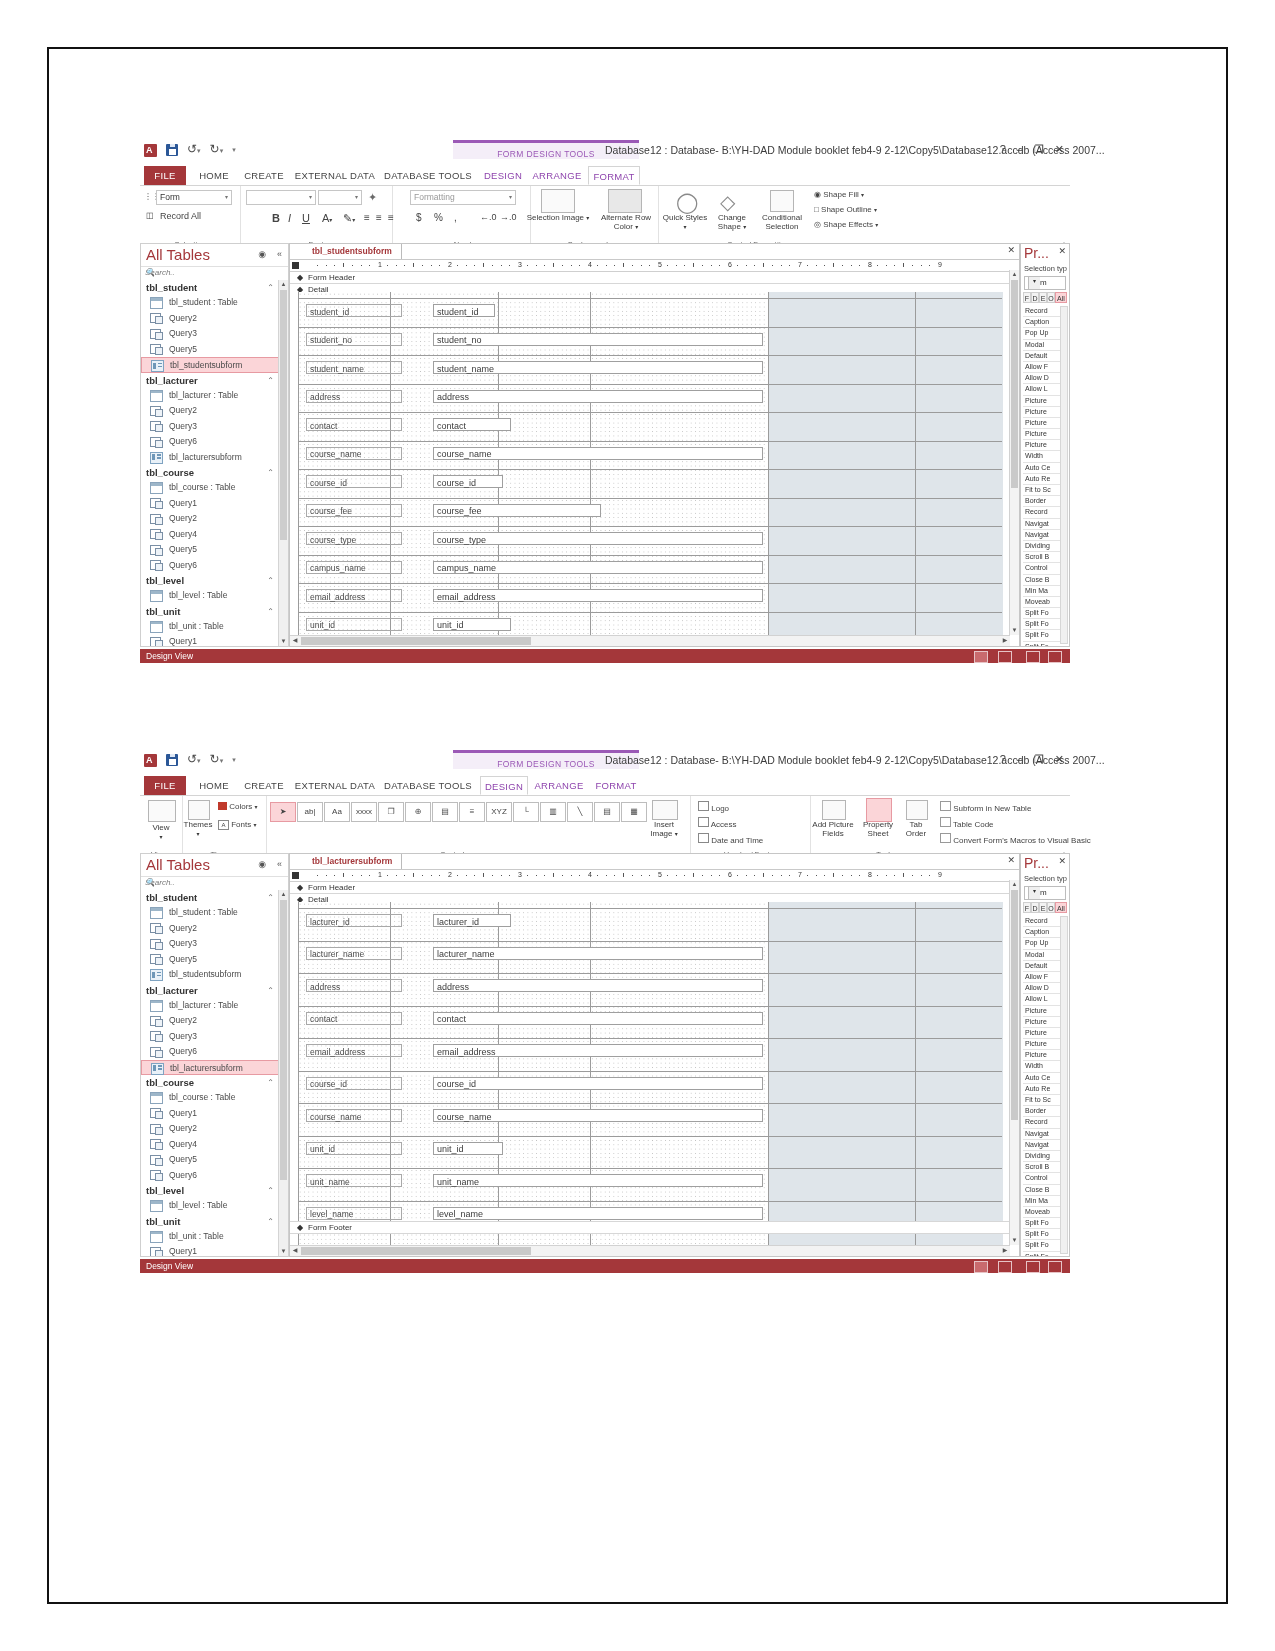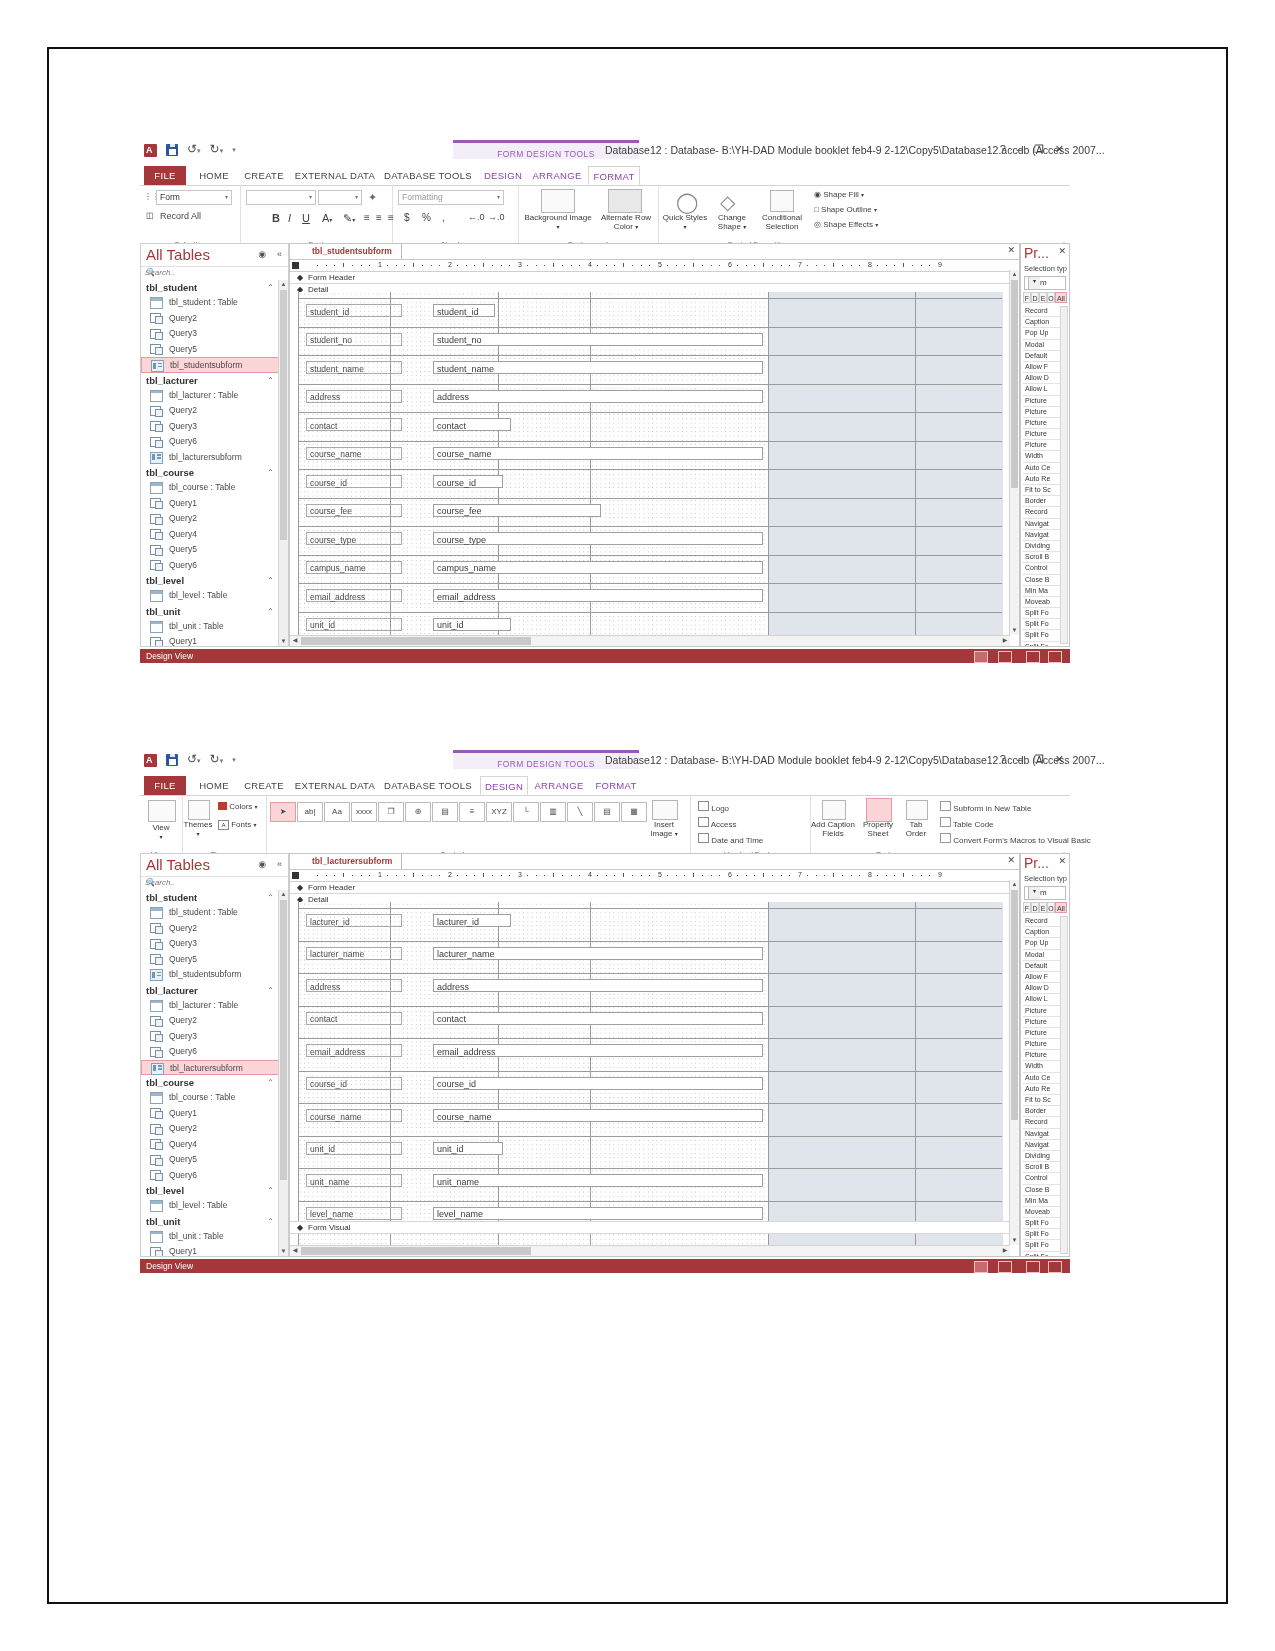--- a/index.html
+++ b/index.html
@@ -186,37 +186,37 @@
       <div class="ritem" style="left:48px;top:26px;font-size:11px;font-style:italic;">I</div>
       <div class="ritem" style="left:62px;top:26px;font-size:11px;text-decoration:underline;">U</div>
       <div class="ritem" style="left:82px;top:26px;font-size:11px;">A<span style="font-size:6px">▾</span></div>
       <div class="ritem" style="left:103px;top:26px;font-size:11px;">✎<span style="font-size:6px">▾</span></div>
       <div class="ritem" style="left:124px;top:26px;font-size:10px;">≡</div>
       <div class="ritem" style="left:136px;top:26px;font-size:10px;">≡</div>
       <div class="ritem" style="left:148px;top:26px;font-size:10px;">≡</div>
       <div class="glabel">Font</div>
     </div>
 
-    <div class="rgroup" style="left:252px;width:126px;">
+    <div class="rgroup" style="left:264px;width:126px;">
       <div class="rbox" style="left:6px;top:4px;width:104px;height:13px;">
         <span class="cap">Formatting</span>
         <span class="arw">▾</span>
       </div>
       <div class="ritem" style="left:12px;top:26px;font-size:10px;">$</div>
       <div class="ritem" style="left:30px;top:26px;font-size:10px;">%</div>
       <div class="ritem" style="left:50px;top:26px;font-size:10px;">,</div>
       <div class="ritem" style="left:76px;top:26px;font-size:9px;">←.0</div>
       <div class="ritem" style="left:96px;top:26px;font-size:9px;">→.0</div>
       <div class="glabel">Number</div>
     </div>
 
     <div class="rgroup" style="left:378px;width:140px;">
       <div class="sq" style="left:23px;top:3px;width:32px;height:22px;"></div>
       <div class="rbtn" style="left:4px;top:27px;width:72px;">
-        <span>Background Image</span> <span style="font-size:6px">▾</span>
+        <span>Selection Image</span> <span style="font-size:6px">▾</span>
       </div>
       <div class="sq" style="left:90px;top:3px;width:32px;height:22px;background:#e8e8e8;"></div>
       <div class="rbtn" style="left:76px;top:27px;width:64px;">
         <span>Alternate Row Color</span> <span style="font-size:6px">▾</span>
       </div>
       <div class="glabel">Background</div>
     </div>
 
     <div class="rgroup" style="left:518px;width:240px;border-right:none;">
       <div class="ritem" style="left:18px;top:4px;font-size:20px;color:#8a8a8a;">◯</div>
@@ -744,21 +744,21 @@
 
     <div class="rgroup" style="left:550px;width:120px;">
       <div class="ritem" style="left:8px;top:5px;"><span style="display:inline-block;width:9px;height:8px;border:1px solid #888;"></span> <span>Logo</span></div>
       <div class="ritem" style="left:8px;top:21px;"><span style="display:inline-block;width:9px;height:8px;border:1px solid #888;"></span> <span>Access</span></div>
       <div class="ritem" style="left:8px;top:37px;"><span style="display:inline-block;width:9px;height:8px;border:1px solid #888;"></span> <span>Date and Time</span></div>
       <div class="glabel">Header / Footer</div>
     </div>
 
     <div class="rgroup" style="left:670px;width:260px;border-right:none;">
       <div class="sq" style="left:12px;top:4px;width:22px;height:18px;"></div>
-      <div class="rbtn" style="left:0;top:24px;width:46px;line-height:9px;"><span>Add Caption Fields</span></div>
+      <div class="rbtn" style="left:0;top:24px;width:46px;line-height:9px;"><span>Add Picture Fields</span></div>
       <div class="sq" style="left:56px;top:2px;width:24px;height:22px;background:#fbd5d8;border-color:#e79aa2;"></div>
       <div class="rbtn" style="left:46px;top:24px;width:44px;line-height:9px;"><span>Property Sheet</span></div>
       <div class="sq" style="left:96px;top:4px;width:20px;height:18px;"></div>
       <div class="rbtn" style="left:90px;top:24px;width:32px;line-height:9px;"><span>Tab Order</span></div>
       <div class="ritem" style="left:130px;top:5px;"><span style="display:inline-block;width:9px;height:8px;border:1px solid #999;"></span> <span>Subform in New Table</span></div>
       <div class="ritem" style="left:130px;top:21px;"><span style="display:inline-block;width:9px;height:8px;border:1px solid #999;"></span> <span>Table Code</span></div>
       <div class="ritem" style="left:130px;top:37px;"><span style="display:inline-block;width:9px;height:8px;border:1px solid #999;"></span> <span>Convert Form's Macros to Visual Basic</span></div>
       <div class="glabel" style="width:150px;left:0;">Tools</div>
     </div>
     <div class="collapse">▴</div>
@@ -1043,21 +1043,21 @@
         <div class="cellline" style="left: 8px; top: 298.5px; height: 1px; width: 704px;"></div>
         <div class="ctl lab" style="left: 16px; top: 304.5px; width: 96px; height: 13px;">
           <span>level_name</span>
         </div>
         <div class="ctl txt" style="left: 143px; top: 304.5px; width: 330px; height: 13px;">
           <span>level_name</span>
         </div>
       </div>
     <div class="secbar" style="position:absolute;left:0;right:9px;bottom:22px;border-top:1px solid #d7d7d7;">
       <div class="ar">◆</div>
-      <span>Form Visual</span>
+      <span>Form Footer</span>
     </div>
     <div class="vscroll">
       <div class="sc-ar" style="left:0;right:0;top:0;">▲</div>
       <div class="sc-th" style="left:1px;right:1px;top:10px;height:230px;"></div>
       <div class="sc-ar" style="left:0;right:0;bottom:0;">▼</div>
     </div>
     <div class="hscroll">
       <div class="sc-ar" style="left:0;width:10px;top:0;">◀</div>
       <div class="sc-th" style="left:11px;width:230px;top:1px;bottom:1px;"></div>
       <div class="sc-ar" style="right:0;width:10px;top:0;">▶</div>

